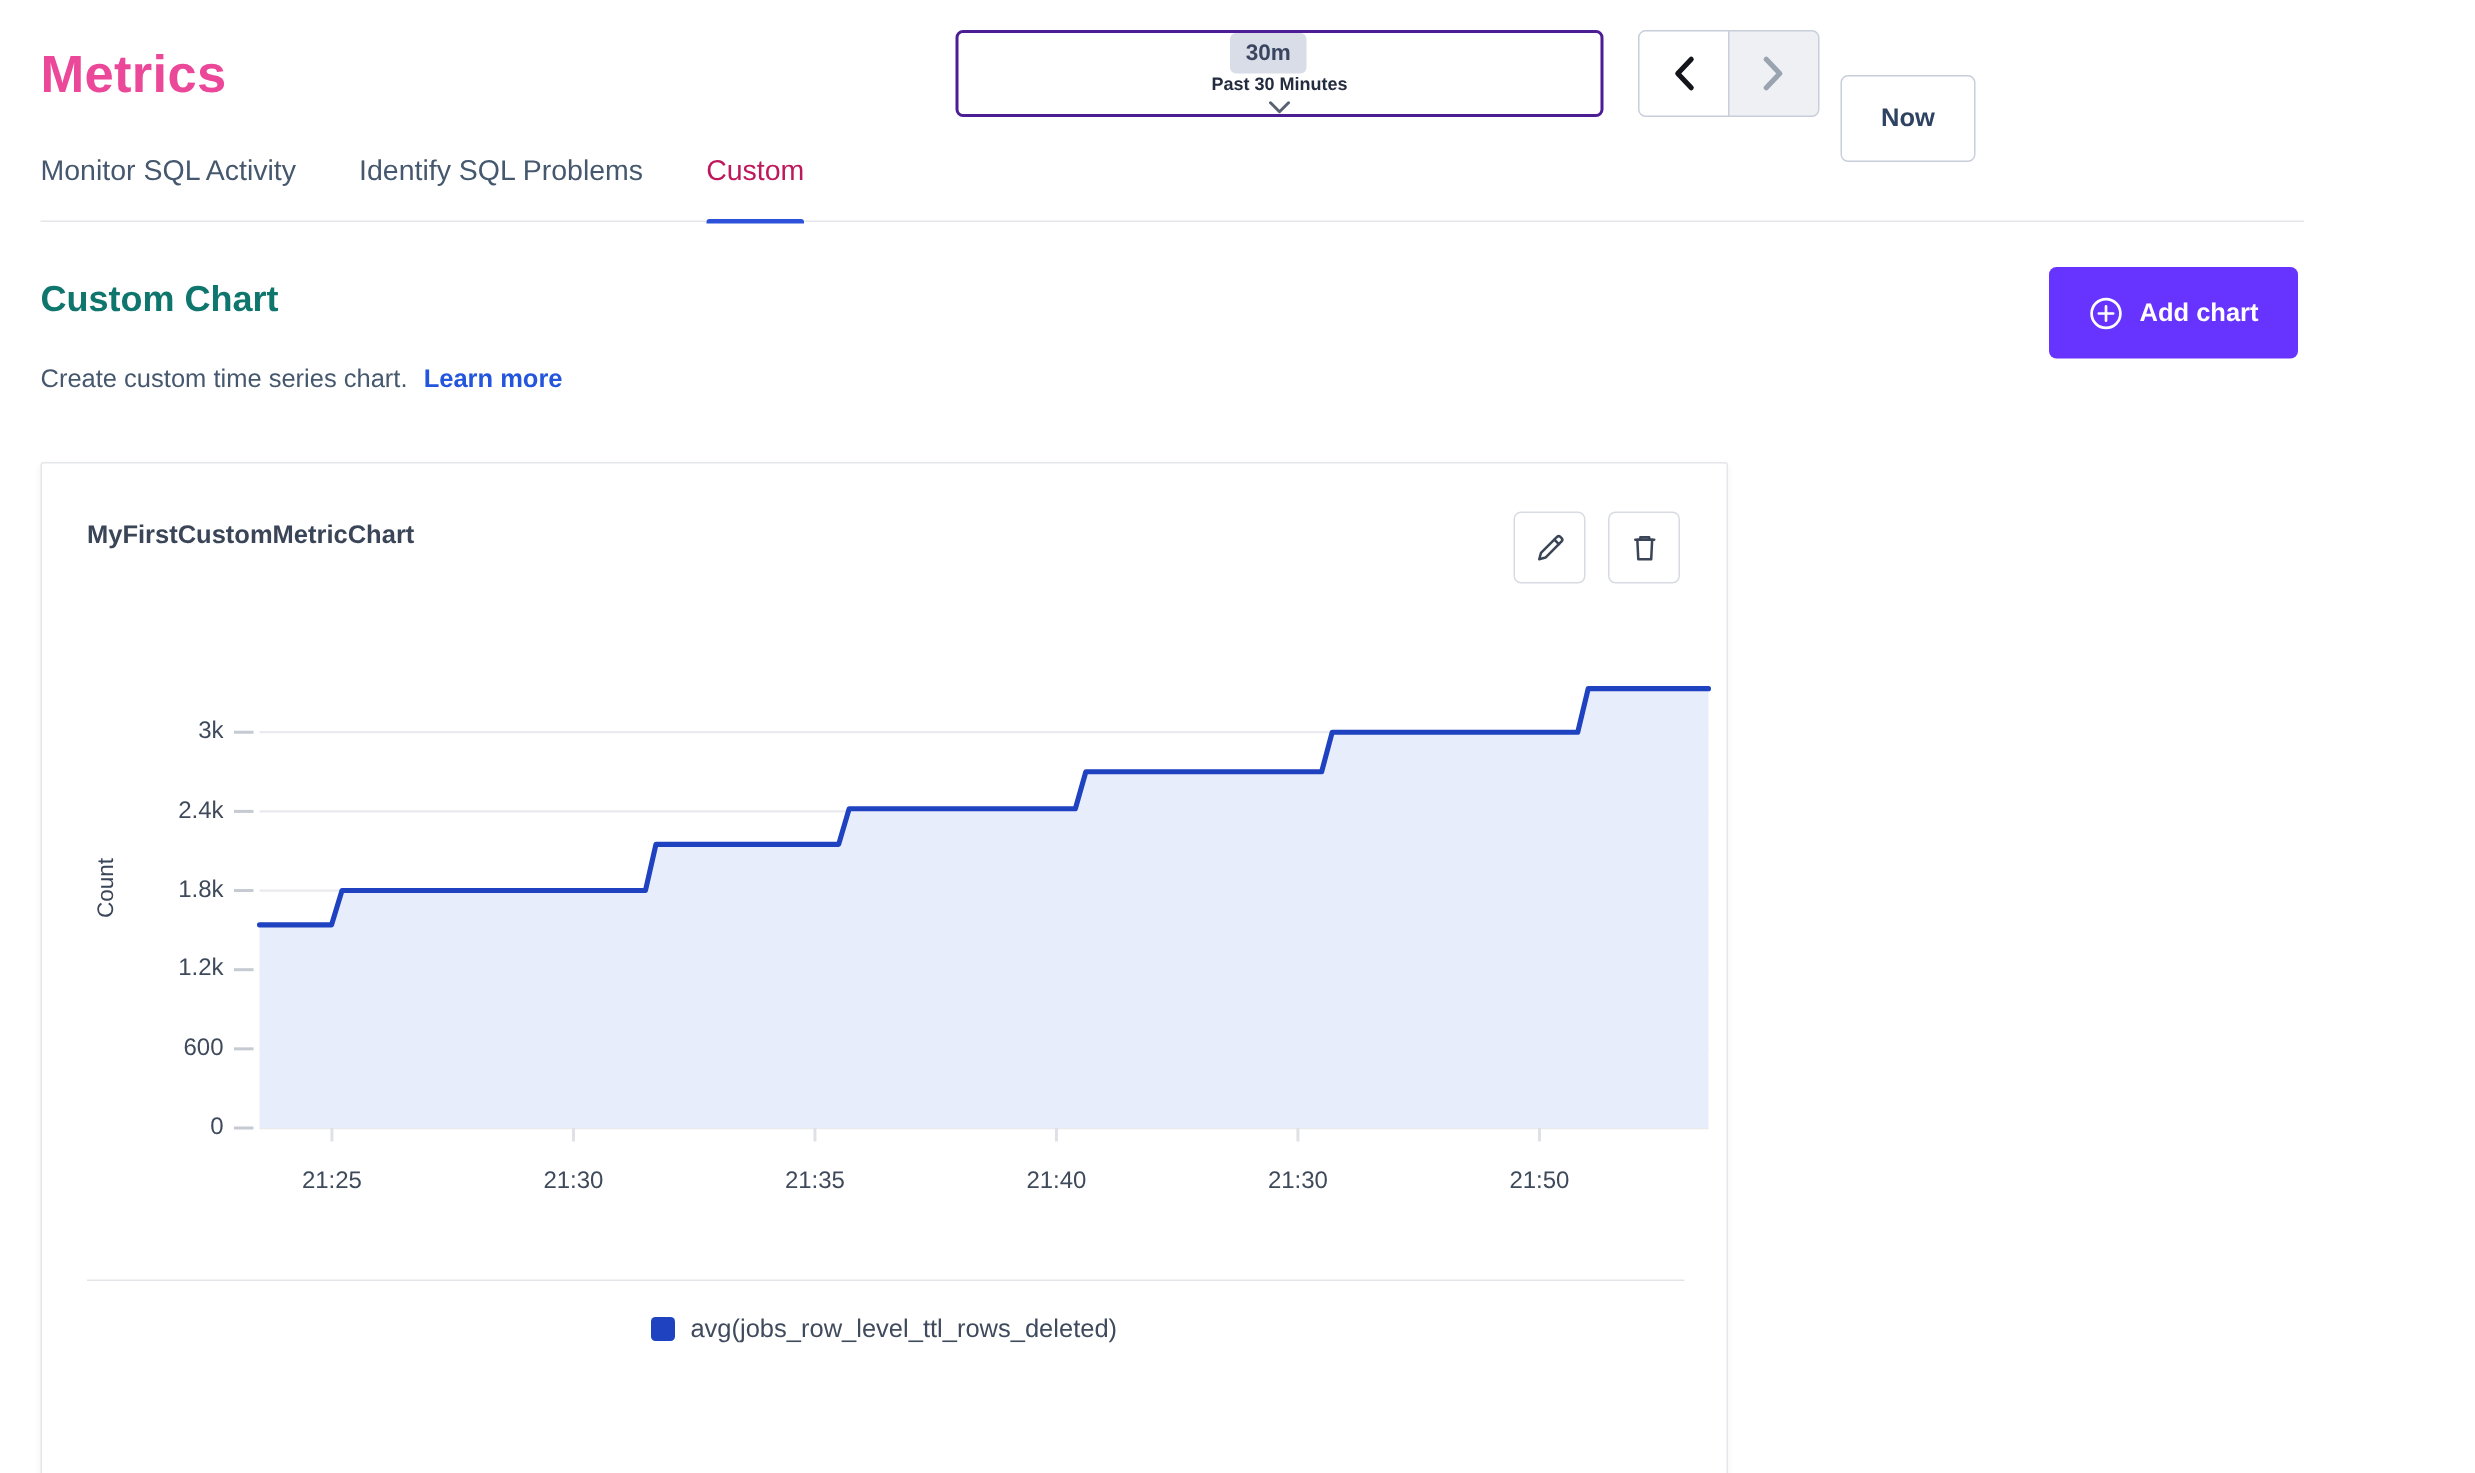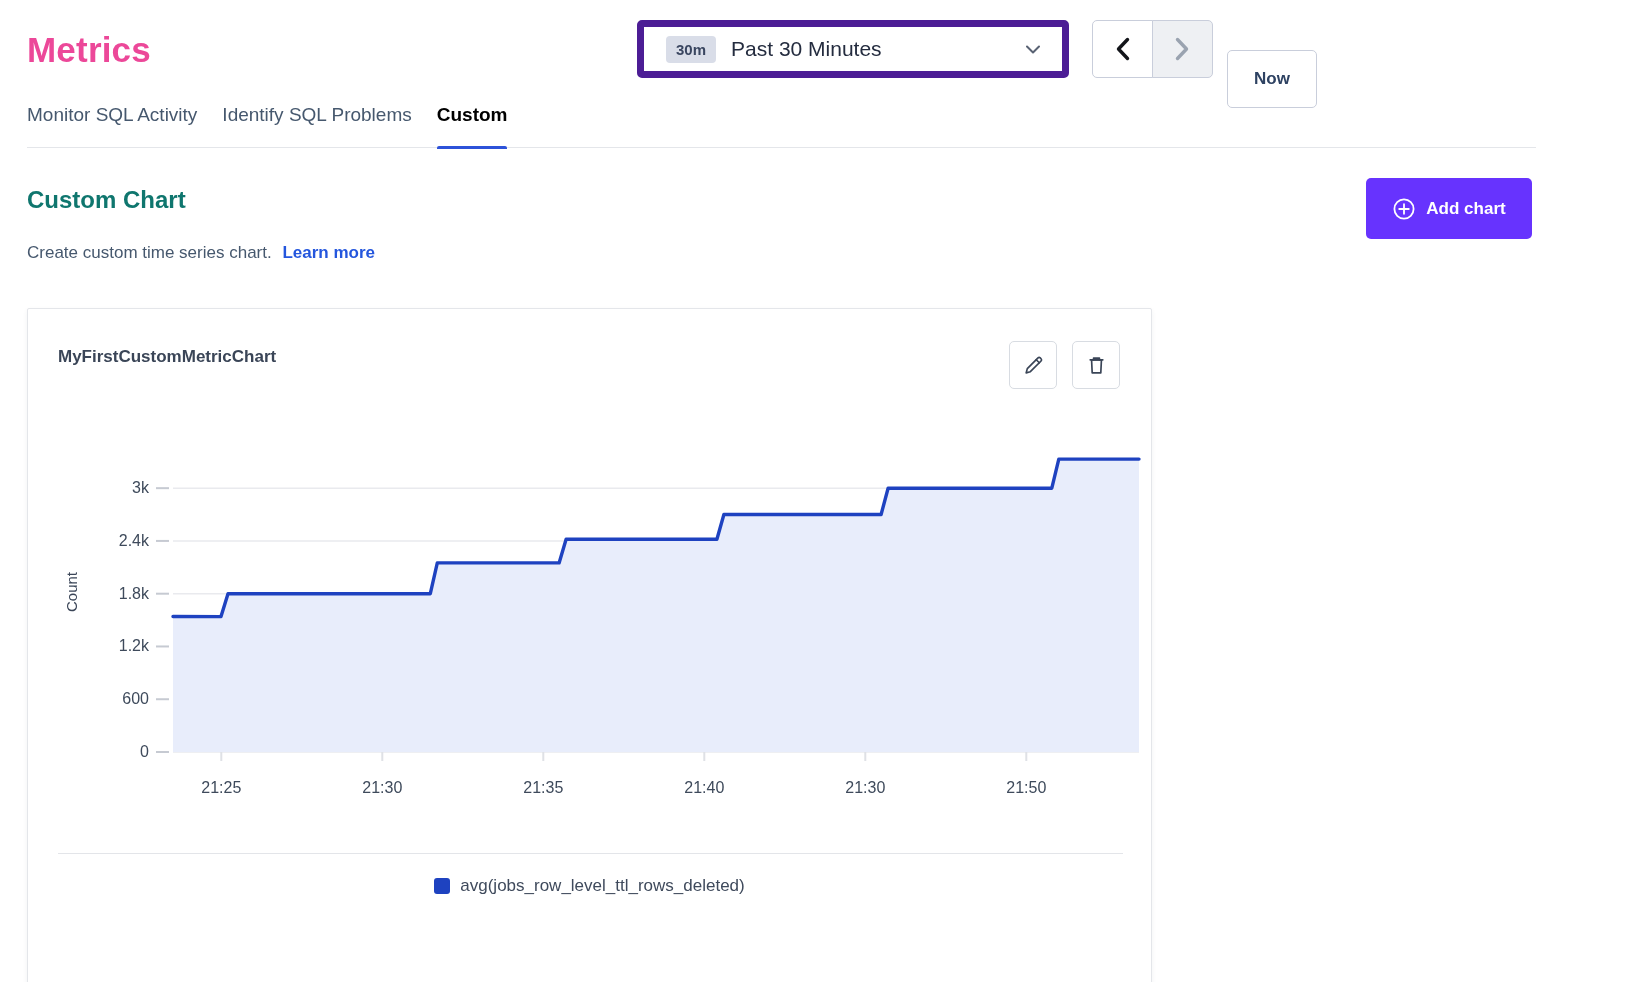--- a/index.html
+++ b/index.html
@@ -5,48 +5,48 @@
   * { margin:0; padding:0; box-sizing:border-box; }
   html,body { background:#ffffff; }
   body {
     width:1650px; height:982px; position:relative; overflow:hidden;
     font-family:"Liberation Sans", sans-serif; color:#242c3c;
   }
   
   .page-title { position:absolute; left:27px; top:30px; font-size:35px; font-weight:700; color:#ec4899; letter-spacing:.2px; }
   .time-selector {
     position:absolute; left:637px; top:20px; width:432px; height:58px;
-    background:#fff; border:7px solid #4c1d95; border-radius:5px;
-    display:flex; align-items:center; padding:0 22px; cursor:pointer;
+    background:#fff; border:2px solid #4c1d95; border-radius:5px;
+    display:flex; align-items:center; padding:0 22px; cursor:pointer;flex-direction:column;
   }
   .range-badge {
     background:#d9dde8; color:#3a4660; font-size:15px; font-weight:700;
     padding:6px 10px; border-radius:4px; margin-right:15px; line-height:1;
   }
-  .range-label { font-size:21px; font-weight:400; color:#242c3f; flex:1; }
+  .range-label { font-size:12px; font-weight:700; color:#242c3f; flex:1; }
   .chev-down { width:14px; height:9px; flex:none; }
   .arrow-group { position:absolute; left:1092px; top:20px; display:flex; }
   .arrow-btn {
     width:61px; height:58px; background:#fff; border:1px solid #c9cedb;
     display:flex; align-items:center; justify-content:center; cursor:pointer;
   }
   .arrow-btn.prev { border-radius:5px 0 0 5px; }
   .arrow-btn.next { border-radius:0 5px 5px 0; margin-left:-1px; background:#eef0f3; cursor:default; }
   .now-btn {
     position:absolute; left:1227px; top:20px; width:90px; height:58px;
     background:#fff; border:1px solid #c9cedb; border-radius:5px;
     font-size:17px; font-weight:700; color:#2e4262; font-family:"Liberation Sans",sans-serif; cursor:pointer;margin-top:30px;
   }
   
   .tabs {
     position:absolute; left:27px; top:100px; width:1509px; height:48px;
-    display:flex; gap:25px; border-bottom:1px solid #e4e6ea;
+    display:flex; gap:42px; border-bottom:1px solid #e4e6ea;
   }
   .tab { position:relative; font-size:19px; color:#46586e; padding:4px 0 18px 0; cursor:pointer; white-space:nowrap; }
-  .tab.active { color:#000000;font-weight:bold; }
+  .tab.active { color:#be185d; }
   .tab-underline { position:absolute; left:0; right:0; bottom:-2px; height:3px; background:#2d52d9; border-radius:2px 2px 0 0; }
   
   .section-title { position:absolute; left:27px; top:186px; font-size:24px; font-weight:700; color:#0f766e; }
   .section-sub { position:absolute; left:27px; top:243px; font-size:17px; color:#46586e; }
   .learn-more { color:#2456dd; font-weight:700; text-decoration:none; margin-left:6px; cursor:pointer; }
   .add-chart-btn {
     position:absolute; left:1366px; top:178px; width:166px; height:61px;
     background:#6733fe; border:none; border-radius:5px; cursor:pointer;
     display:flex; align-items:center; justify-content:center; gap:10px;
     color:#fff; font-size:17px; font-weight:700; font-family:"Liberation Sans",sans-serif;

